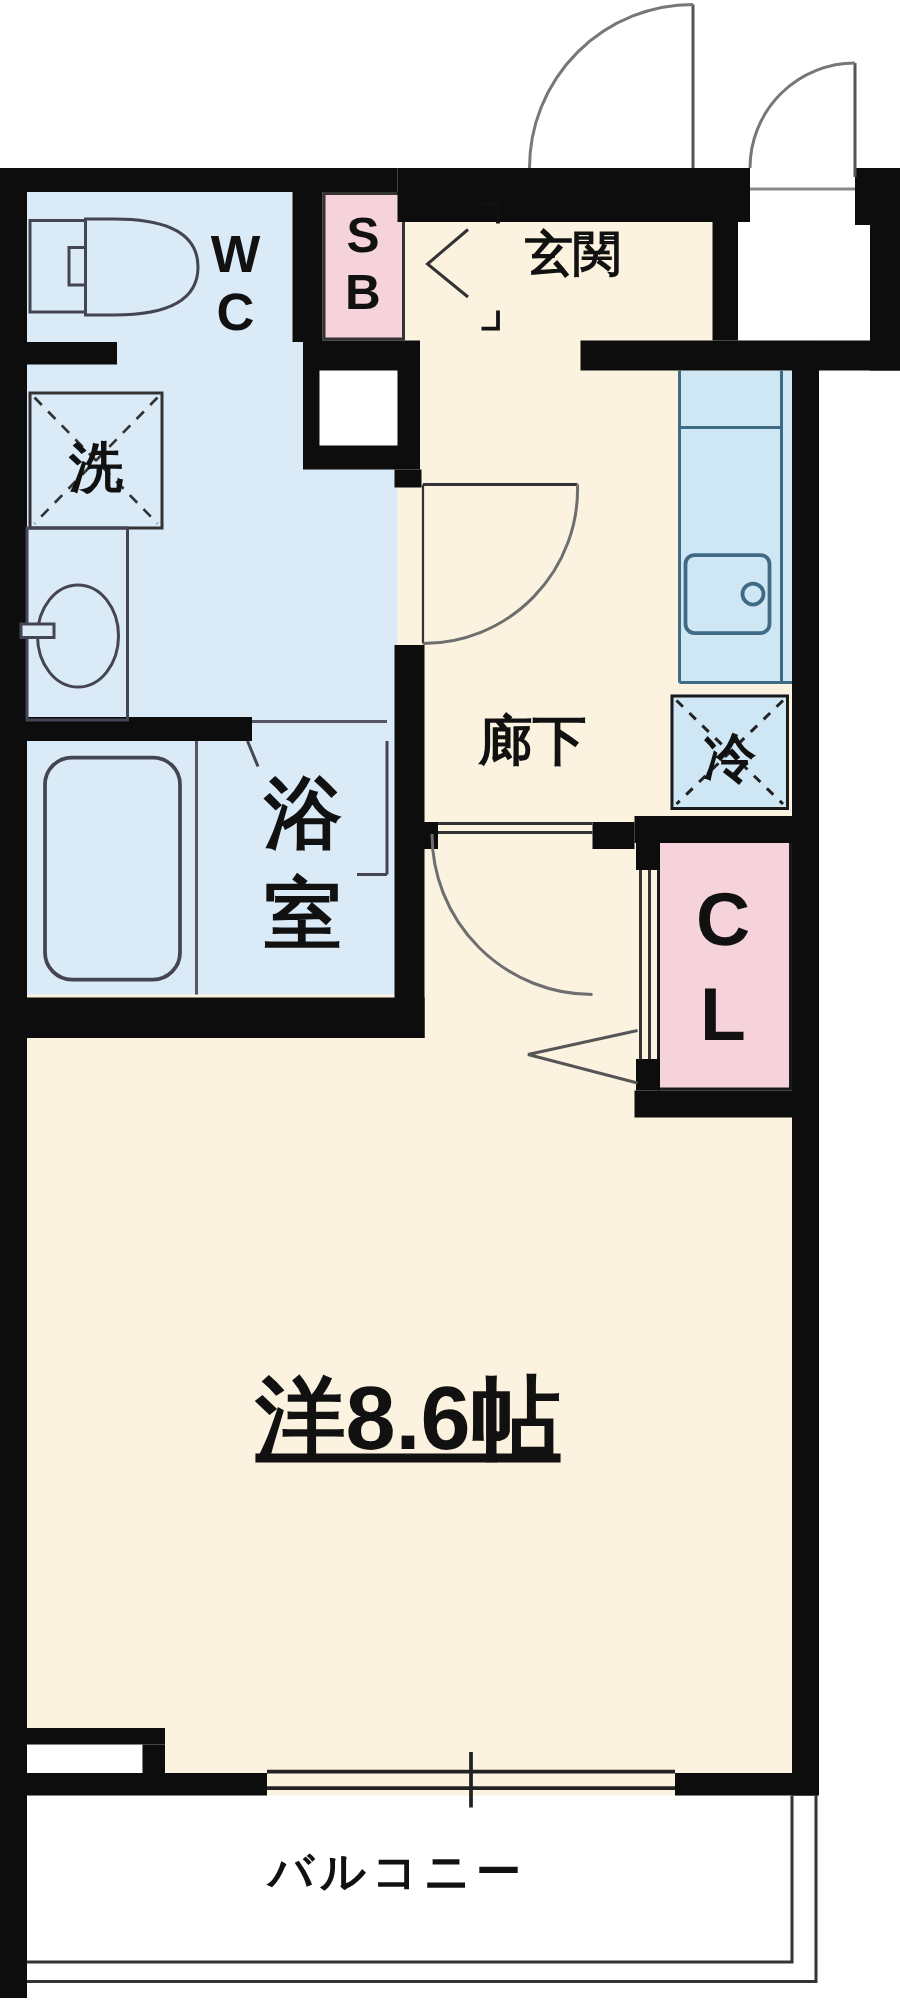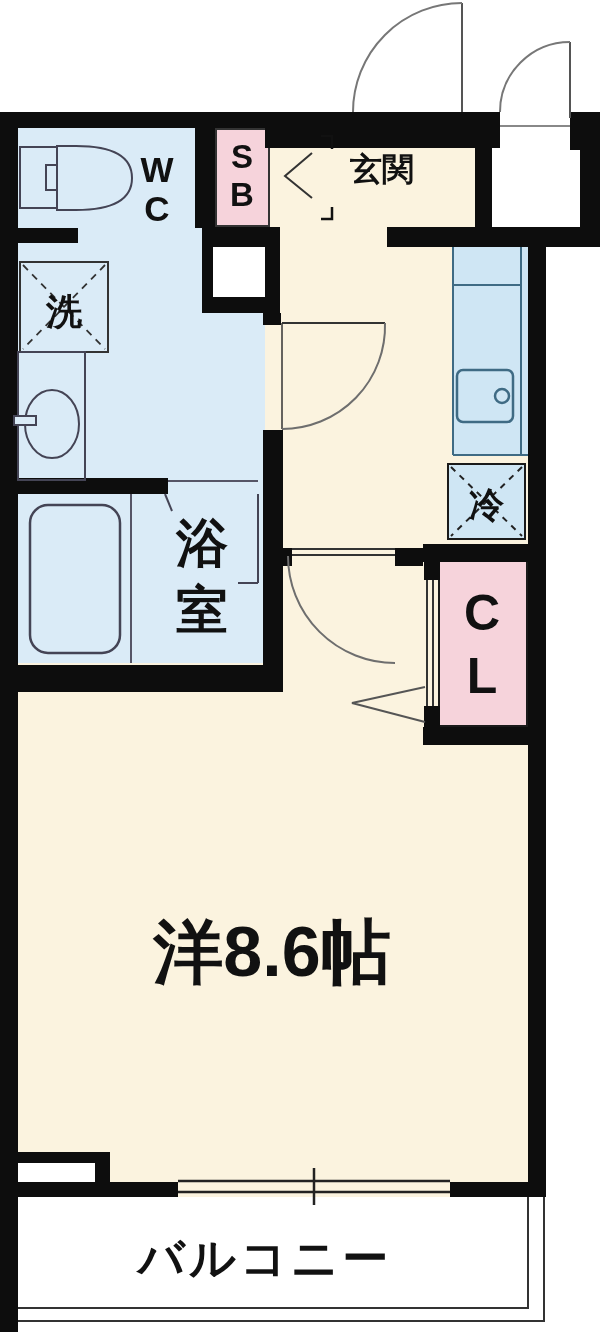--- a/index.html
+++ b/index.html
@@ -122,21 +122,22 @@
   </div>
   <div class="lbl" style="left:217px;top:138px;width:50px;font-size:33px;line-height:38px;">
     <div>S</div>
       <div>B</div>
   </div>
   <div class="lbl" style="left:38px;top:288px;width:52px;font-size:36px;">洗</div>
   <div class="lbl" style="left:172px;top:510px;width:60px;font-size:52px;line-height:67px;">
     <div>浴</div>
       <div>室</div>
   </div>
+  <div class="lbl" style="left:305px;top:470px;width:100px;font-size:36px;">廊下</div>
   <div class="lbl" style="left:447px;top:482px;width:79px;font-size:35px;">冷</div>
   <div class="lbl" style="left:454px;top:582px;width:56px;font-size:50px;line-height:63px;">
     <div>C</div>
       <div>L</div>
   </div>
-  <div class="lbl" style="left:122px;top:906px;width:300px;font-size:70px;">洋8.6帖</div>
-  <div class="lbl" style="left:75px;top:1228px;width:380px;font-size:46px;letter-spacing:4px;">バルコニー</div>
+  <div class="lbl" style="left:122px;top:906px;width:300px;font-size:60px;text-decoration:underline;">洋8.6帖</div>
+  <div class="lbl" style="left:75px;top:1228px;width:380px;font-size:30px;letter-spacing:4px;">バルコニー</div>
 
 </div>
 
 </body></html>

